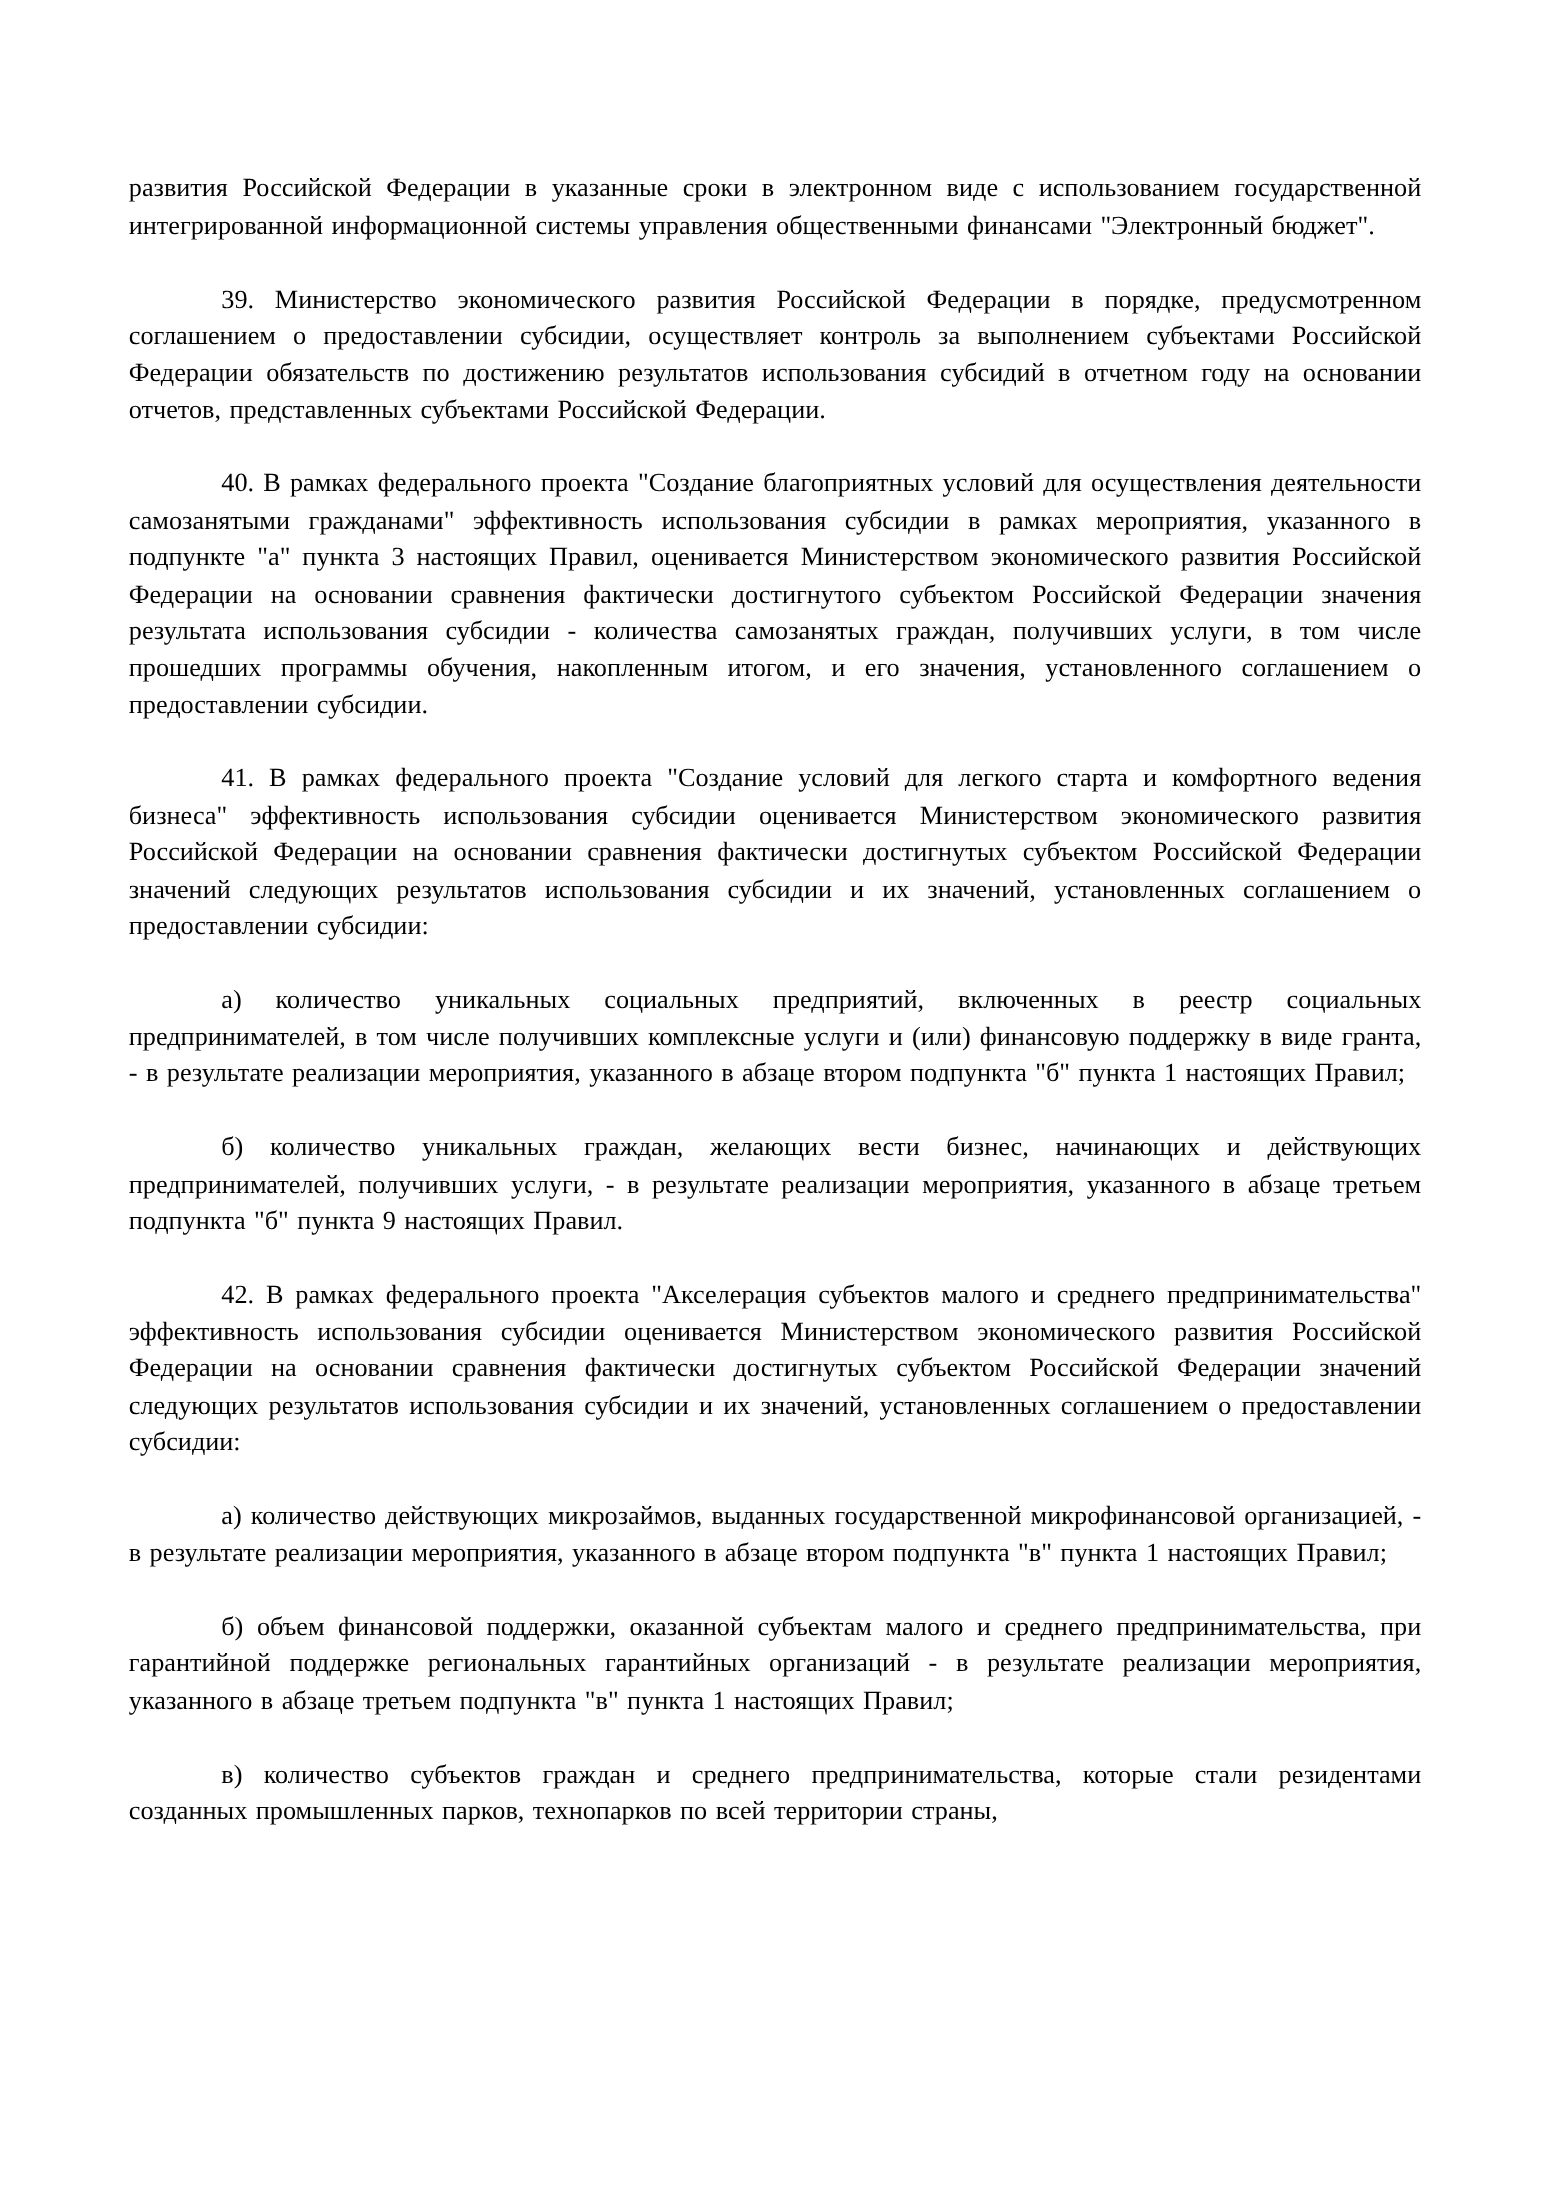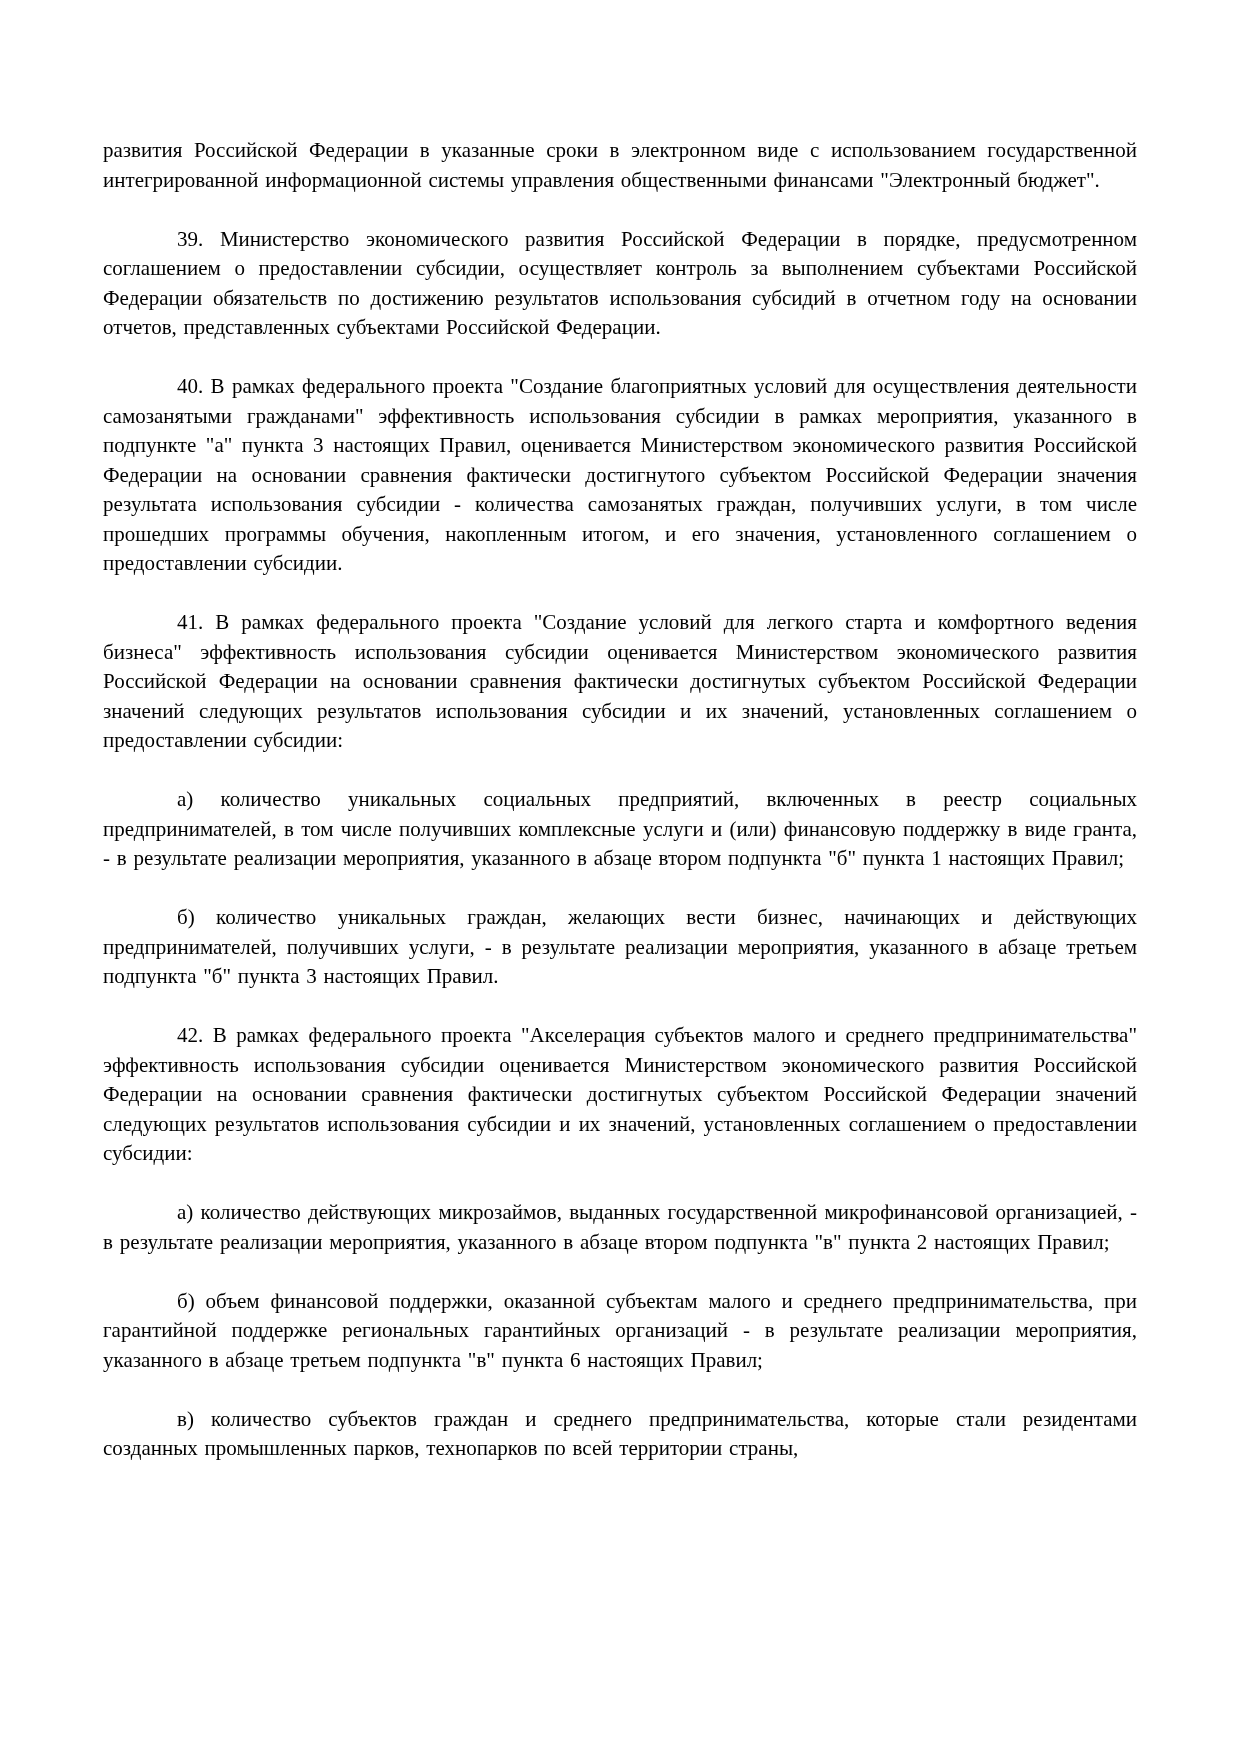--- a/index.html
+++ b/index.html
@@ -36,19 +36,19 @@
 </head>
 <body>
 
 <div class="page">
   <div class="text-block">
       <p class="para no-indent">развития Российской Федерации в указанные сроки в электронном виде с использованием государственной интегрированной информационной системы управления общественными финансами "Электронный бюджет".</p>
       <p class="para">39. Министерство экономического развития Российской Федерации в порядке, предусмотренном соглашением о предоставлении субсидии, осуществляет контроль за выполнением субъектами Российской Федерации обязательств по достижению результатов использования субсидий в отчетном году на основании отчетов, представленных субъектами Российской Федерации.</p>
       <p class="para">40. В рамках федерального проекта "Создание благоприятных условий для осуществления деятельности самозанятыми гражданами" эффективность использования субсидии в рамках мероприятия, указанного в подпункте "а" пункта 3 настоящих Правил, оценивается Министерством экономического развития Российской Федерации на основании сравнения фактически достигнутого субъектом Российской Федерации значения результата использования субсидии - количества самозанятых граждан, получивших услуги, в том числе прошедших программы обучения, накопленным итогом, и его значения, установленного соглашением о предоставлении субсидии.</p>
       <p class="para">41. В рамках федерального проекта "Создание условий для легкого старта и комфортного ведения бизнеса" эффективность использования субсидии оценивается Министерством экономического развития Российской Федерации на основании сравнения фактически достигнутых субъектом Российской Федерации значений следующих результатов использования субсидии и их значений, установленных соглашением о предоставлении субсидии:</p>
       <p class="para">а) количество уникальных социальных предприятий, включенных в реестр социальных предпринимателей, в том числе получивших комплексные услуги и (или) финансовую поддержку в виде гранта, - в результате реализации мероприятия, указанного в абзаце втором подпункта "б" пункта 1 настоящих Правил;</p>
-      <p class="para">б) количество уникальных граждан, желающих вести бизнес, начинающих и действующих предпринимателей, получивших услуги, - в результате реализации мероприятия, указанного в абзаце третьем подпункта "б" пункта 3 настоящих Правил.</p>
+      <p class="para">б) количество уникальных граждан, желающих вести бизнес, начинающих и действующих предпринимателей, получивших услуги, - в результате реализации мероприятия, указанного в абзаце третьем подпункта "б" пункта 9 настоящих Правил.</p>
       <p class="para">42. В рамках федерального проекта "Акселерация субъектов малого и среднего предпринимательства" эффективность использования субсидии оценивается Министерством экономического развития Российской Федерации на основании сравнения фактически достигнутых субъектом Российской Федерации значений следующих результатов использования субсидии и их значений, установленных соглашением о предоставлении субсидии:</p>
-      <p class="para">а) количество действующих микрозаймов, выданных государственной микрофинансовой организацией, - в результате реализации мероприятия, указанного в абзаце втором подпункта "в" пункта 2 настоящих Правил;</p>
-      <p class="para">б) объем финансовой поддержки, оказанной субъектам малого и среднего предпринимательства, при гарантийной поддержке региональных гарантийных организаций - в результате реализации мероприятия, указанного в абзаце третьем подпункта "в" пункта 6 настоящих Правил;</p>
+      <p class="para">а) количество действующих микрозаймов, выданных государственной микрофинансовой организацией, - в результате реализации мероприятия, указанного в абзаце втором подпункта "в" пункта 1 настоящих Правил;</p>
+      <p class="para">б) объем финансовой поддержки, оказанной субъектам малого и среднего предпринимательства, при гарантийной поддержке региональных гарантийных организаций - в результате реализации мероприятия, указанного в абзаце третьем подпункта "в" пункта 1 настоящих Правил;</p>
       <p class="para">в) количество субъектов граждан и среднего предпринимательства, которые стали резидентами созданных промышленных парков, технопарков по всей территории страны,</p>
     </div>
 </div>
 
 </body></html>

